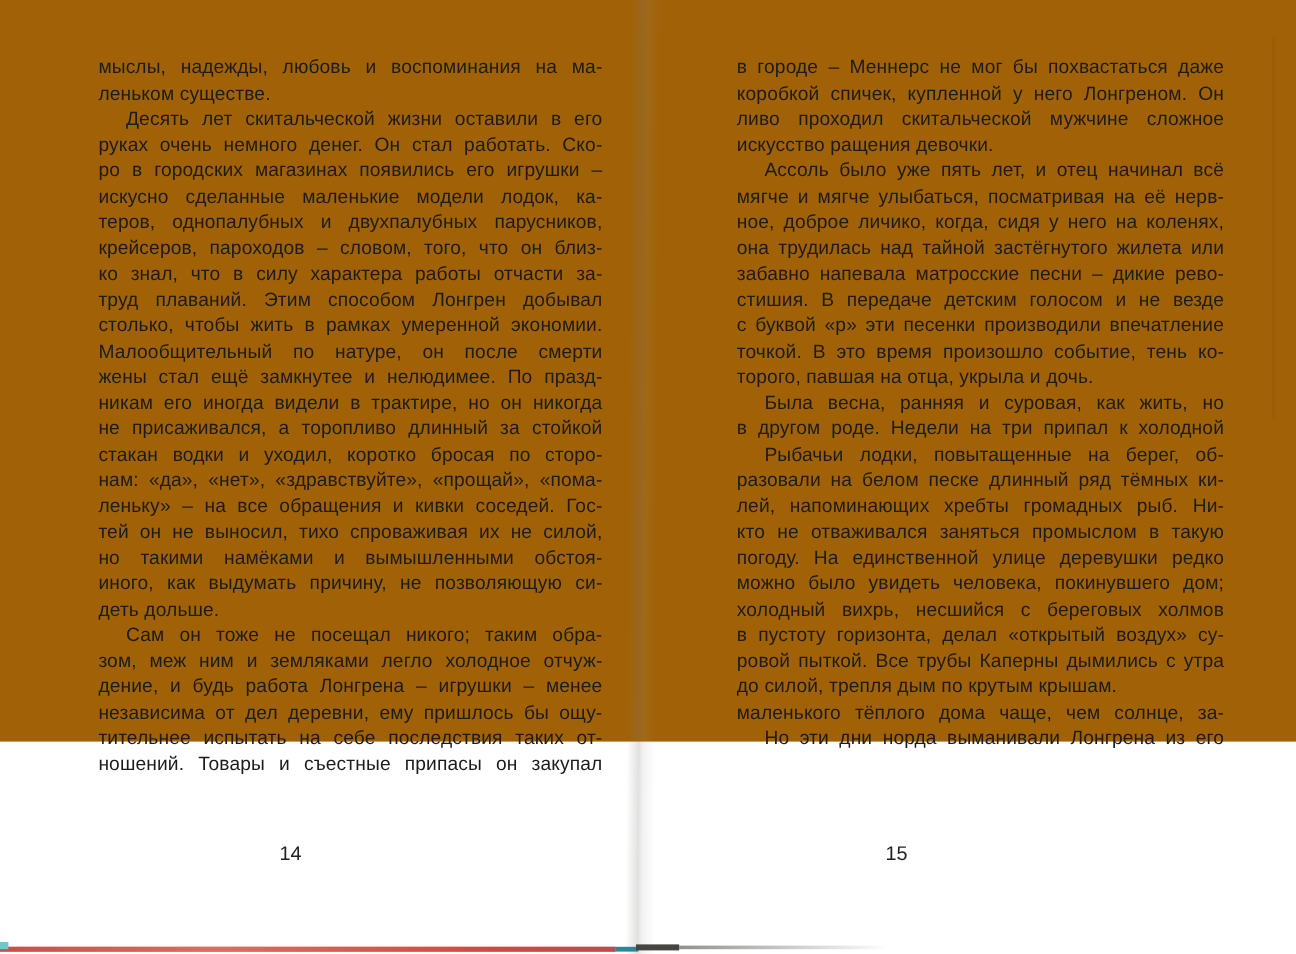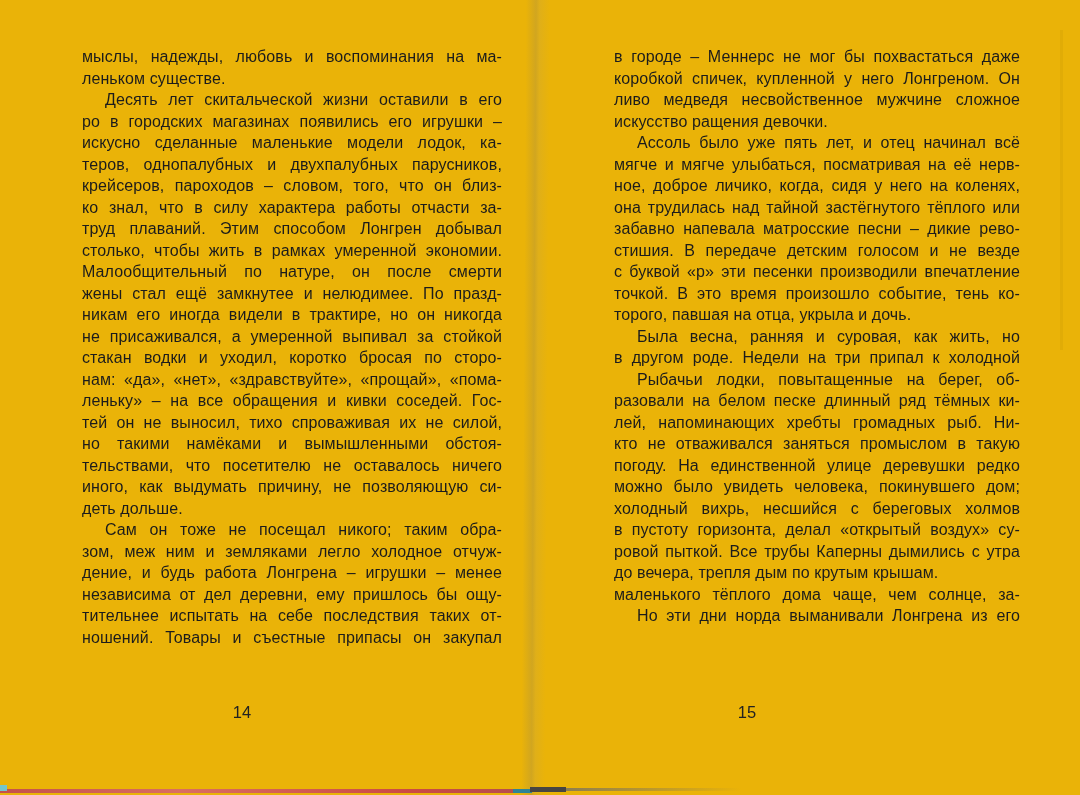--- a/index.html
+++ b/index.html
@@ -6,22 +6,22 @@
     margin: 0;
     padding: 0;
     width: 1080px;
     height: 795px;
     overflow: hidden;
     background: #ffffff;
   }
   .scan {
     position: relative;
     width: 1080px;
-    height: 795px;
-    background: #eab308;
+    height: 618px;
+    background: #a16207;
     font-family: "Liberation Sans", sans-serif;
     color: #1c1c1c;
   }
   .page {
     position: absolute;
     top: 0;
     height: 795px;
   }
   .page.left  { left: 0;   width: 540px; }
   .page.right { left: 552px; width: 540px; text-decoration: underline; }
@@ -100,76 +100,76 @@
 </head>
 <body>
 
 <div class="scan" style="color: rgb(28, 28, 28);">
 
   <div class="page left">
     <div class="text-block">
         <div class="line">мыслы, надежды, любовь и воспоминания на ма-</div>
         <div class="line end">леньком существе.</div>
         <div class="line indent">Десять лет скитальческой жизни оставили в его</div>
+        <div class="line">руках очень немного денег. Он стал работать. Ско-</div>
         <div class="line">ро в городских магазинах появились его игрушки –</div>
         <div class="line">искусно сделанные маленькие модели лодок, ка-</div>
         <div class="line">теров, однопалубных и двухпалубных парусников,</div>
         <div class="line">крейсеров, пароходов – словом, того, что он близ-</div>
         <div class="line">ко знал, что в силу характера работы отчасти за-</div>
         <div class="line">труд плаваний. Этим способом Лонгрен добывал</div>
         <div class="line">столько, чтобы жить в рамках умеренной экономии.</div>
         <div class="line">Малообщительный по натуре, он после смерти</div>
         <div class="line">жены стал ещё замкнутее и нелюдимее. По празд-</div>
         <div class="line">никам его иногда видели в трактире, но он никогда</div>
-        <div class="line">не присаживался, а умеренной выпивал за стойкой</div>
+        <div class="line">не присаживался, а торопливо длинный за стойкой</div>
         <div class="line">стакан водки и уходил, коротко бросая по сторо-</div>
         <div class="line">нам: «да», «нет», «здравствуйте», «прощай», «пома-</div>
         <div class="line">леньку» – на все обращения и кивки соседей. Гос-</div>
         <div class="line">тей он не выносил, тихо спроваживая их не силой,</div>
         <div class="line">но такими намёками и вымышленными обстоя-</div>
-        <div class="line">тельствами, что посетителю не оставалось ничего</div>
         <div class="line">иного, как выдумать причину, не позволяющую си-</div>
         <div class="line end">деть дольше.</div>
         <div class="line indent">Сам он тоже не посещал никого; таким обра-</div>
         <div class="line">зом, меж ним и земляками легло холодное отчуж-</div>
         <div class="line">дение, и будь работа Лонгрена – игрушки – менее</div>
         <div class="line">независима от дел деревни, ему пришлось бы ощу-</div>
         <div class="line">тительнее испытать на себе последствия таких от-</div>
         <div class="line">ношений. Товары и съестные припасы он закупал</div>
       </div>
     <div class="pageno">14</div>
   </div>
 
   <div class="page right">
     <div class="text-block">
         <div class="line">в городе – Меннерс не мог бы похвастаться даже</div>
         <div class="line">коробкой спичек, купленной у него Лонгреном. Он</div>
-        <div class="line">ливо медведя несвойственное мужчине сложное</div>
+        <div class="line">ливо проходил скитальческой мужчине сложное</div>
         <div class="line end">искусство ращения девочки.</div>
         <div class="line indent">Ассоль было уже пять лет, и отец начинал всё</div>
         <div class="line">мягче и мягче улыбаться, посматривая на её нерв-</div>
         <div class="line">ное, доброе личико, когда, сидя у него на коленях,</div>
-        <div class="line">она трудилась над тайной застёгнутого тёплого или</div>
+        <div class="line">она трудилась над тайной застёгнутого жилета или</div>
         <div class="line">забавно напевала матросские песни – дикие рево-</div>
         <div class="line">стишия. В передаче детским голосом и не везде</div>
         <div class="line">с буквой «р» эти песенки производили впечатление</div>
         <div class="line">точкой. В это время произошло событие, тень ко-</div>
         <div class="line end">торого, павшая на отца, укрыла и дочь.</div>
         <div class="line indent">Была весна, ранняя и суровая, как жить, но</div>
         <div class="line">в другом роде. Недели на три припал к холодной</div>
         <div class="line indent">Рыбачьи лодки, повытащенные на берег, об-</div>
         <div class="line">разовали на белом песке длинный ряд тёмных ки-</div>
         <div class="line">лей, напоминающих хребты громадных рыб. Ни-</div>
         <div class="line">кто не отваживался заняться промыслом в такую</div>
         <div class="line">погоду. На единственной улице деревушки редко</div>
         <div class="line">можно было увидеть человека, покинувшего дом;</div>
         <div class="line">холодный вихрь, несшийся с береговых холмов</div>
         <div class="line">в пустоту горизонта, делал «открытый воздух» су-</div>
         <div class="line">ровой пыткой. Все трубы Каперны дымились с утра</div>
-        <div class="line end">до вечера, трепля дым по крутым крышам.</div>
+        <div class="line end">до силой, трепля дым по крутым крышам.</div>
         <div class="line">маленького тёплого дома чаще, чем солнце, за-</div>
         <div class="line indent">Но эти дни норда выманивали Лонгрена из его</div>
       </div>
     <div class="pageno">15</div>
   </div>
 
   <div class="gutter"></div>
 
   <div class="edge edge-red" style="background-color: rgb(204, 79, 71);"></div>
   <div class="edge edge-teal" style="background-color: rgb(47, 132, 150);"></div>

